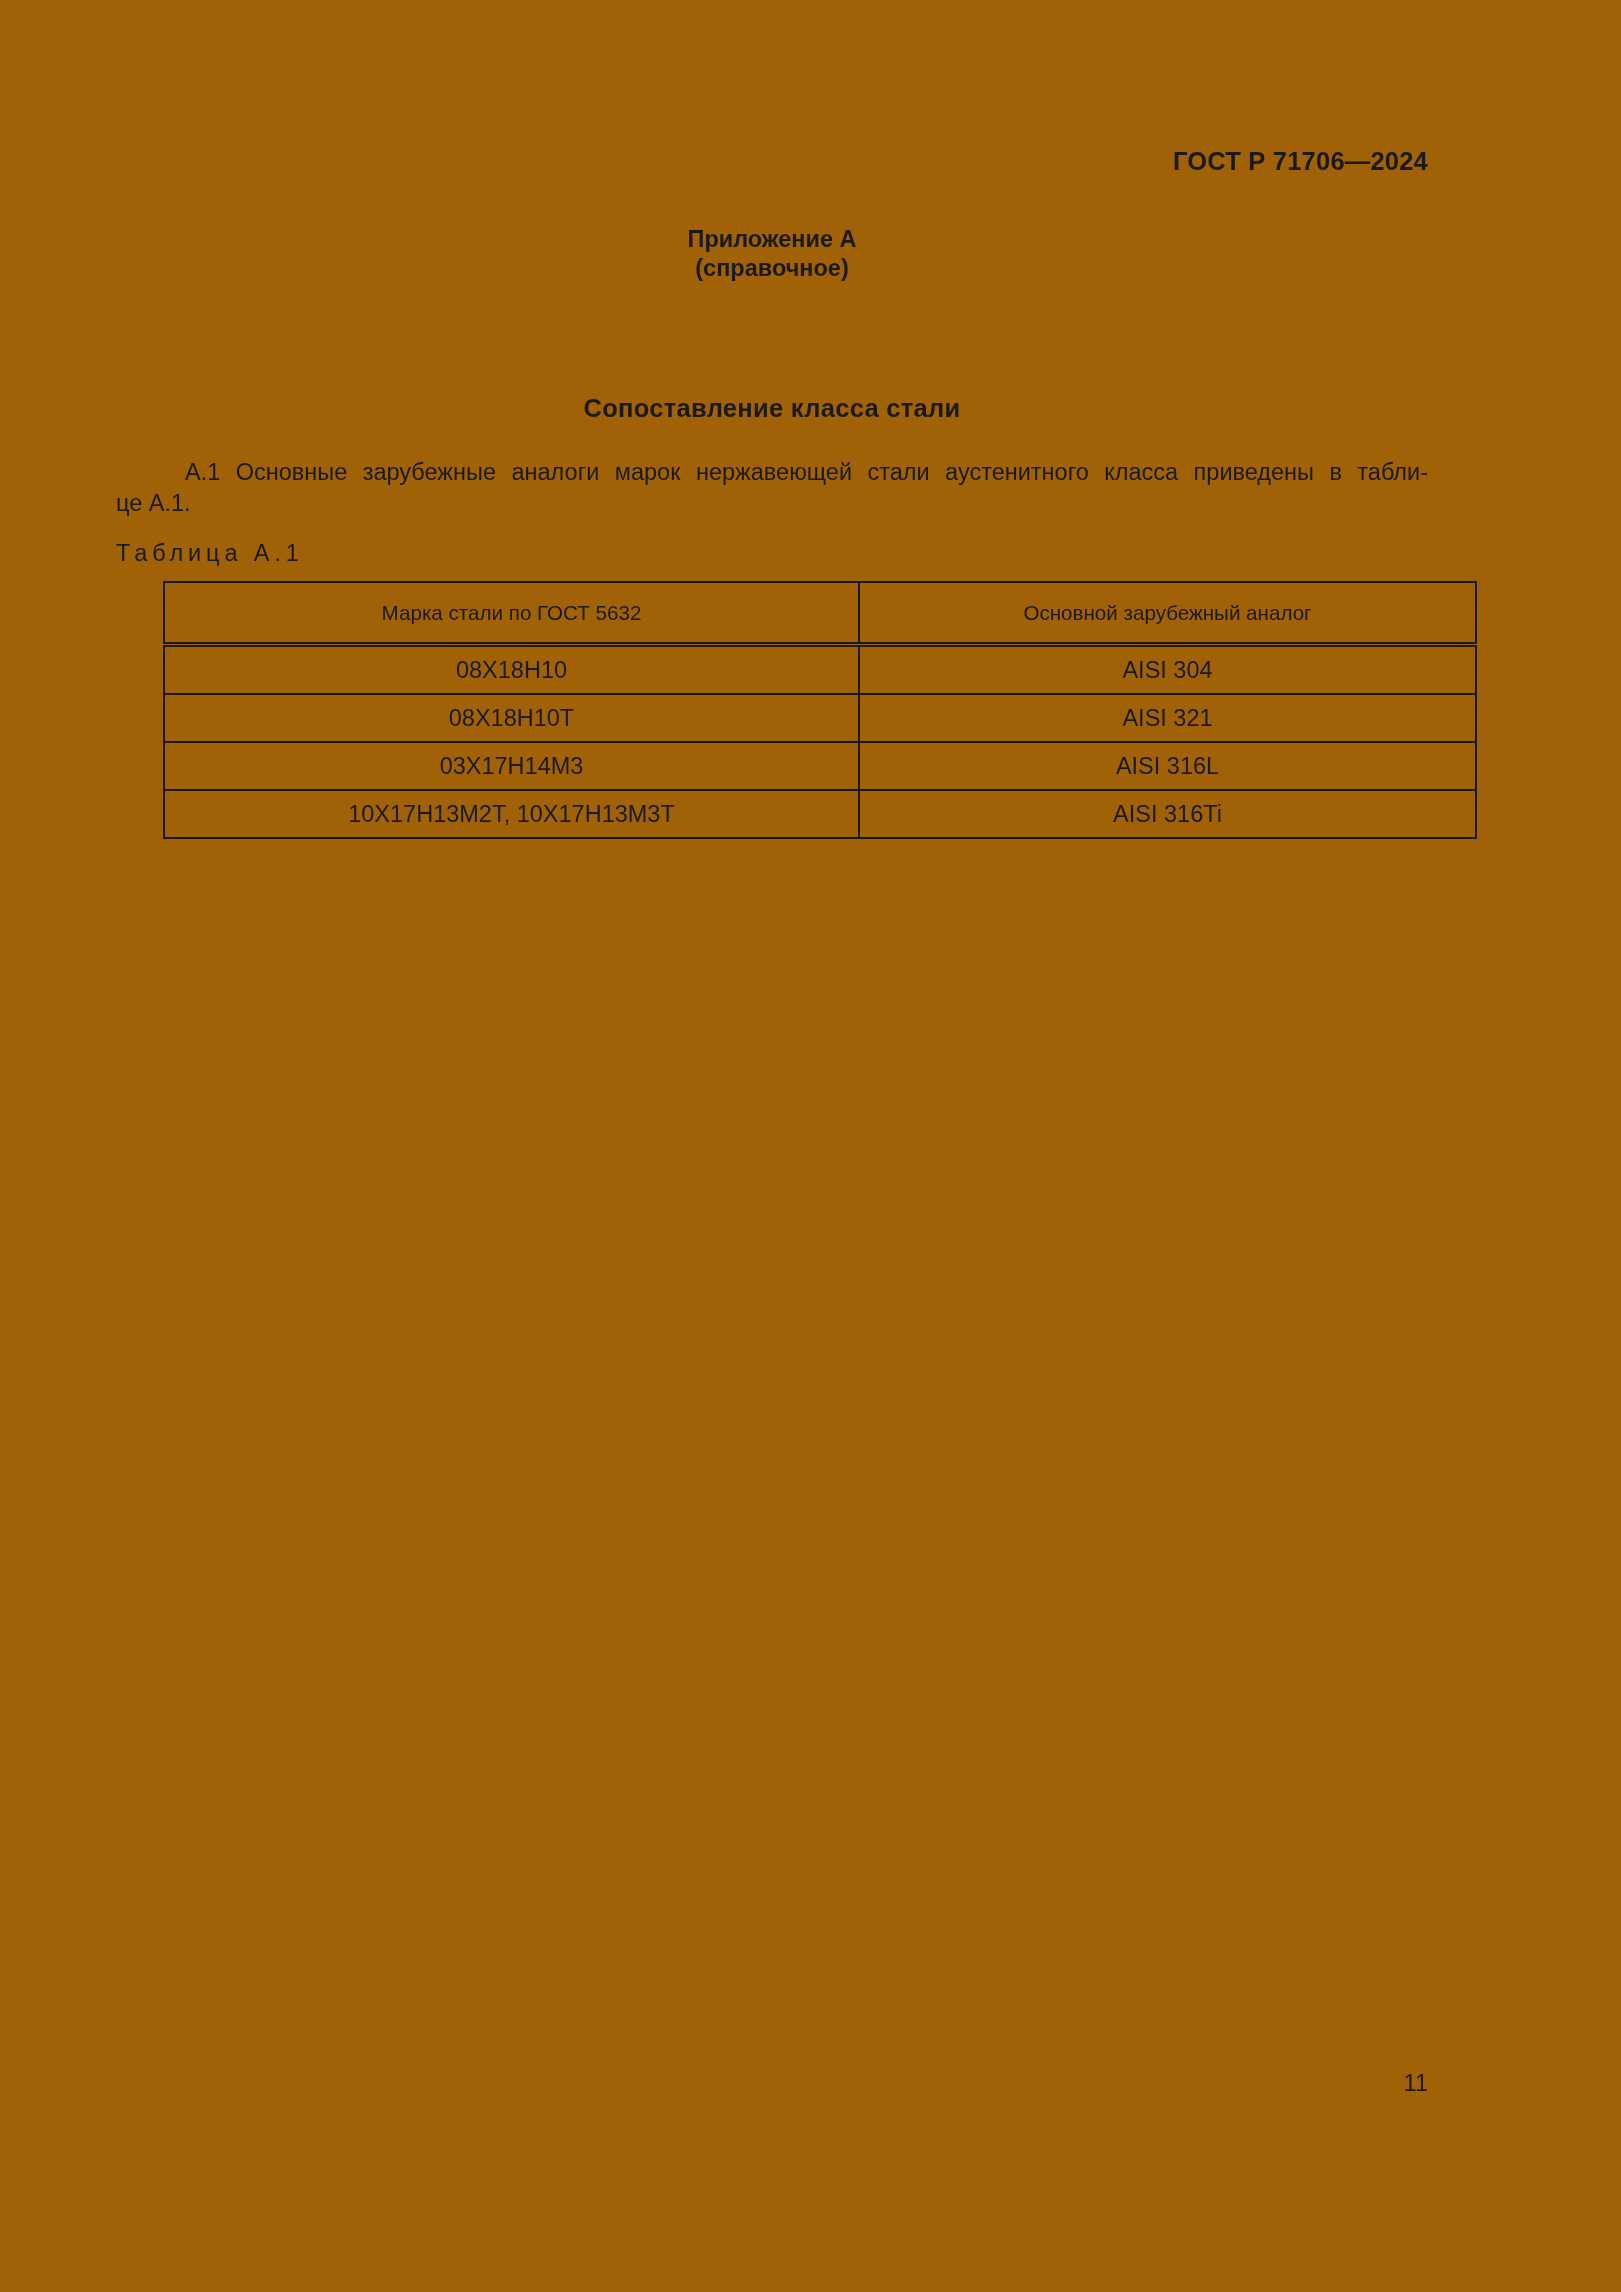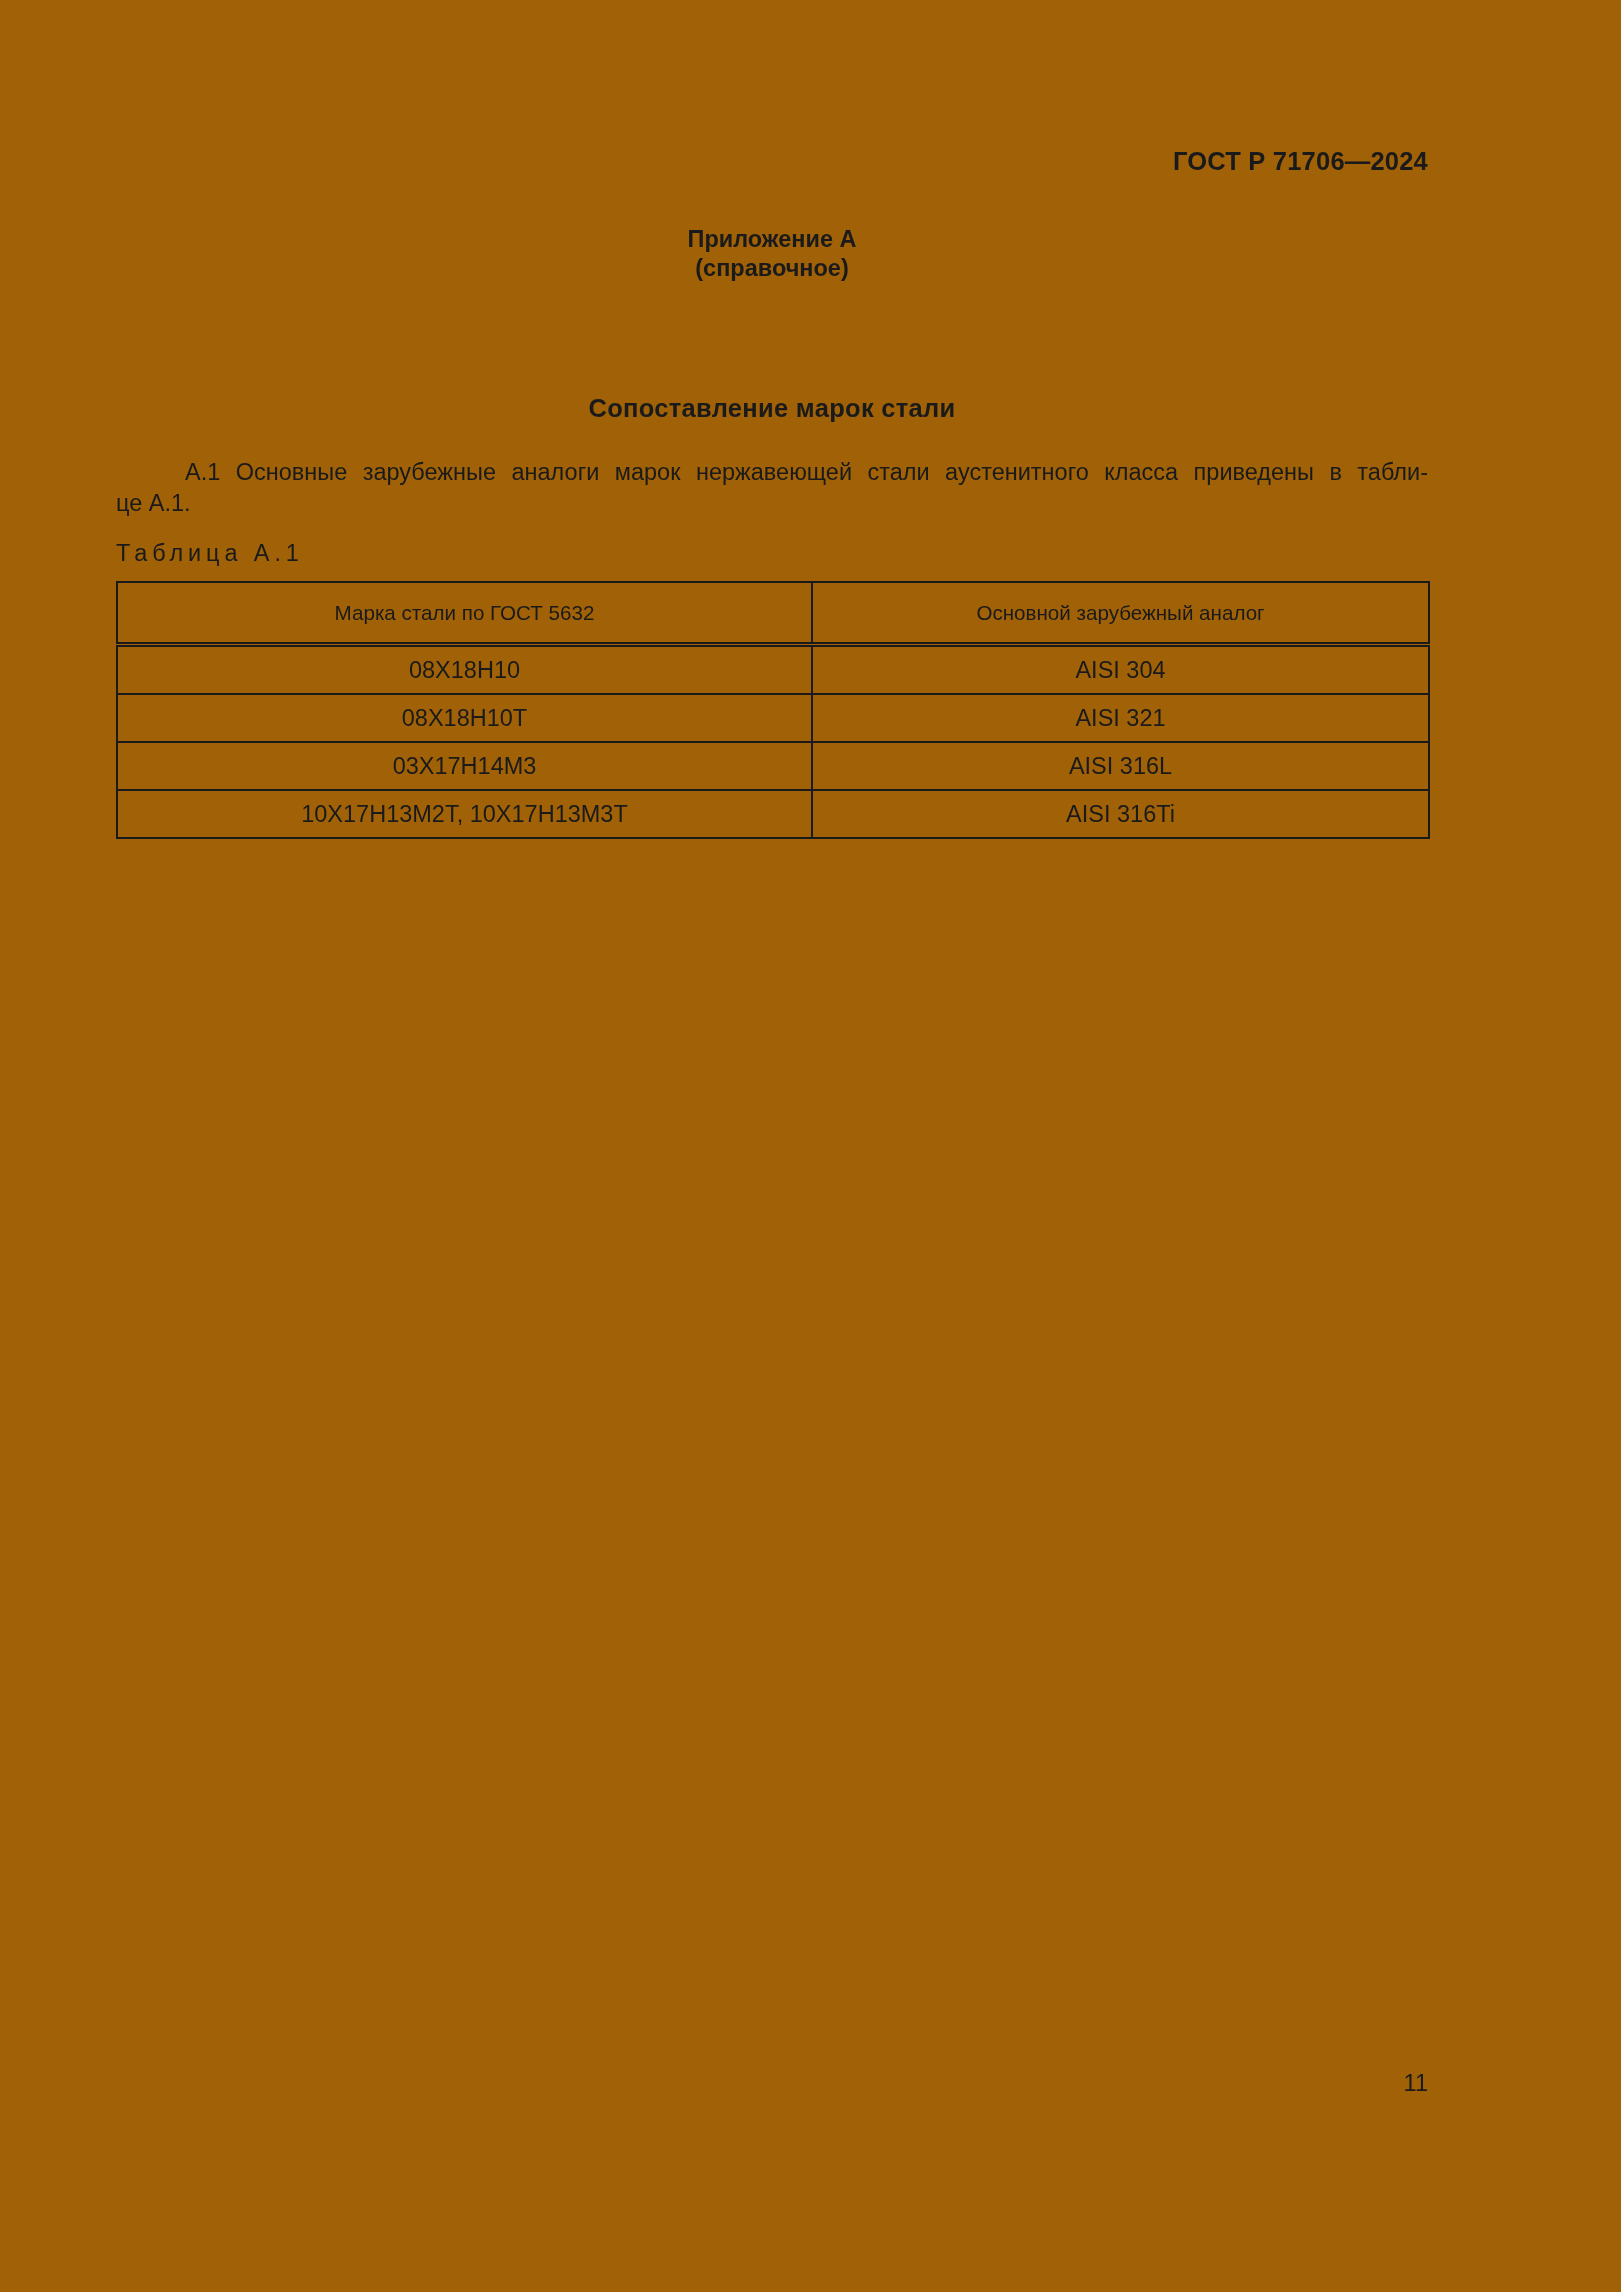--- a/index.html
+++ b/index.html
@@ -81,20 +81,21 @@
       position: absolute;
       left: 116px;
       top: 581px;
       width: 1312px;
     }
     table.steel {
       width: 100%;
       border-collapse: collapse;
       border: 2.9px solid #1a1a1a;
       table-layout: fixed;
+      margin-left: 47px;
     }
     table.steel th, table.steel td {
       border-left: 2px solid #1a1a1a;
       border-right: 2px solid #1a1a1a;
       text-align: center;
       vertical-align: middle;
       padding: 0;
     }
     table.steel th {
       font-weight: normal;
@@ -126,21 +127,21 @@
 
 <div class="page">
 
   <div class="doc-code">ГОСТ Р 71706—2024</div>
 
   <div class="appendix">
     <div>Приложение А</div>
     <div>(справочное)</div>
   </div>
 
-  <div class="section-title">Сопоставление марок стали</div>
+  <div class="section-title">Сопоставление класса стали</div>
 
   <div class="para">
     <span class="line1">А.1 Основные зарубежные аналоги марок нержавеющей стали аустенитного класса приведены в табли-</span>
     <span class="line2">це А.1.</span>
   </div>
 
   <div class="table-caption">Таблица А.1</div>
 
   <div class="table-wrap">
     <table class="steel">

